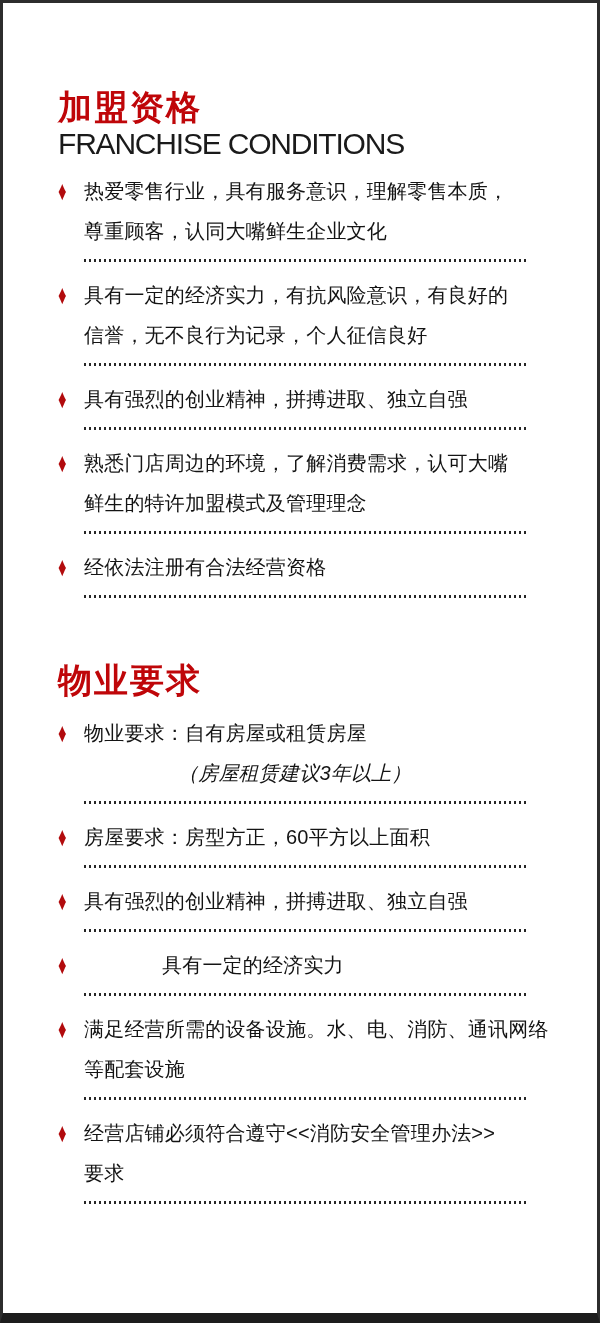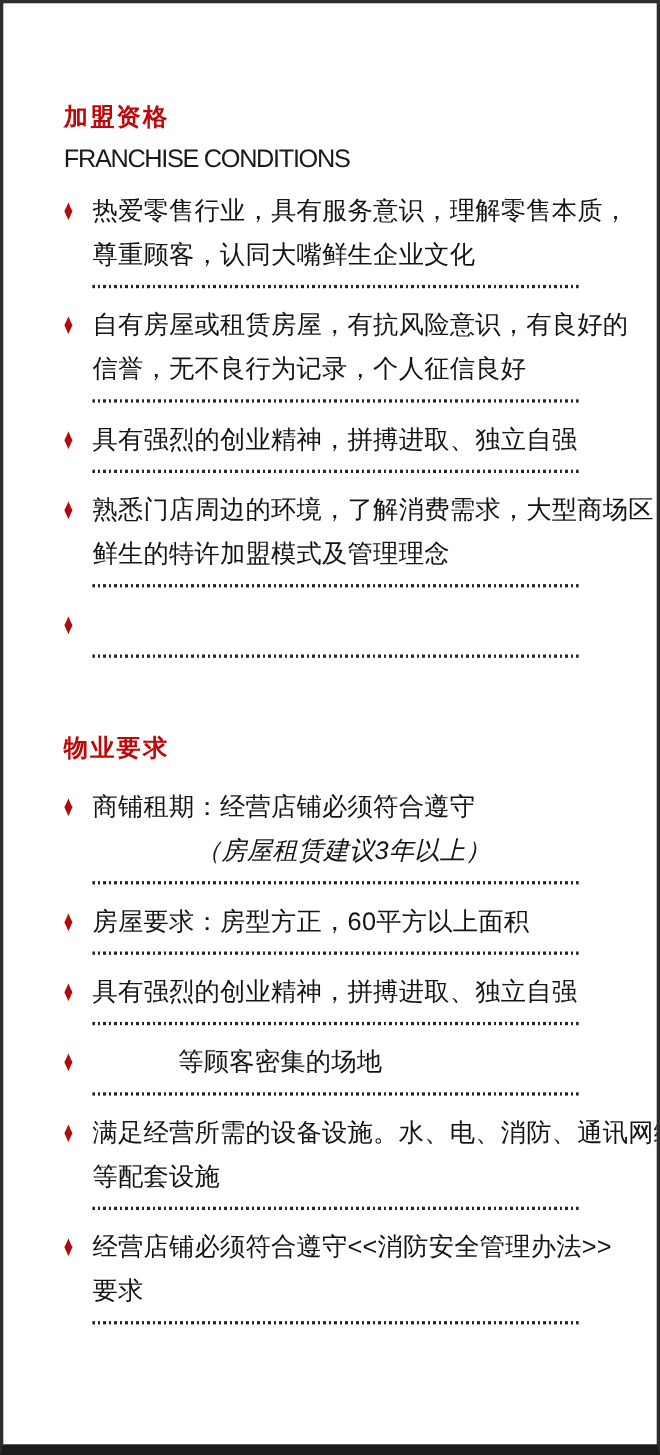--- a/index.html
+++ b/index.html
@@ -23,28 +23,28 @@
     border-bottom:10px solid #1c1c1c;
     overflow:hidden;
   }
   .content{
     padding:84px 46px 0 55px;
   }
   .section + .section{
     margin-top:62px;
   }
   .title{
-    font-size:22px;
+    font-size:34px;
     line-height:40px;
     font-weight:bold;
     letter-spacing:2px;
     color:var(--accent-red);
   }
   .subtitle{
-    font-size:23px;
+    font-size:30px;
     line-height:28px;
     margin-top:3px;
     letter-spacing:-1.2px;
     color:#1a1a1a;
     font-weight:400;
   }
   .list{margin-top:8px;}
   .item{margin-top:13px;}
   .row{display:flex;align-items:flex-start;}
   .bullet{
@@ -52,21 +52,21 @@
     width:26px;
     line-height:40px;
     font-size:27px;
     color:var(--bullet-red);
     transform:scaleX(.62);
     transform-origin:left center;
     display:inline-block;
   }
   .txt{flex:1;}
   .line{
-    font-size:23px;
+    font-size:20px;
     line-height:40px;
     font-weight:500;
     letter-spacing:.2px;
     white-space:nowrap;
   }
   .ind-1{padding-left:78px;}
   .ind-2{padding-left:94px;font-style:italic;}
   .dots{
     margin:8px 0 0 26px;
     width:442px;
@@ -90,64 +90,65 @@
                 <div class="line">热爱零售行业，具有服务意识，理解零售本质，</div>
                 <div class="line">尊重顾客，认同大嘴鲜生企业文化</div>
               </div>
             </div>
             <div class="dots"></div>
           </div>
           <div class="item">
             <div class="row">
               <span class="bullet">♦</span>
               <div class="txt">
-                <div class="line">自有房屋或租赁房屋，有抗风险意识，有良好的</div>
+                <div class="line">具有一定的经济实力，有抗风险意识，有良好的</div>
                 <div class="line">信誉，无不良行为记录，个人征信良好</div>
               </div>
             </div>
             <div class="dots"></div>
           </div>
           <div class="item">
             <div class="row">
               <span class="bullet">♦</span>
               <div class="txt">
                 <div class="line">具有强烈的创业精神，拼搏进取、独立自强</div>
               </div>
             </div>
             <div class="dots"></div>
           </div>
           <div class="item">
             <div class="row">
               <span class="bullet">♦</span>
               <div class="txt">
-                <div class="line">熟悉门店周边的环境，了解消费需求，大型商场区</div>
+                <div class="line">熟悉门店周边的环境，了解消费需求，认可大嘴</div>
                 <div class="line">鲜生的特许加盟模式及管理理念</div>
               </div>
             </div>
             <div class="dots"></div>
           </div>
           <div class="item">
             <div class="row">
               <span class="bullet">♦</span>
               <div class="txt">
+                <div class="line">经依法注册有合法经营资格</div>
               </div>
             </div>
             <div class="dots"></div>
           </div>
         </div>
   </section>
 
   <section class="section">
     <h2 class="title">物业要求</h2>
     <div class="list">
           <div class="item">
             <div class="row">
               <span class="bullet">♦</span>
               <div class="txt">
-                <div class="line">商铺租期：经营店铺必须符合遵守</div>
+                <div class="line">物业要求：自有房屋或租赁房屋</div>
                 <div class="line ind-2">（房屋租赁建议3年以上）</div>
               </div>
             </div>
             <div class="dots"></div>
           </div>
           <div class="item">
             <div class="row">
               <span class="bullet">♦</span>
               <div class="txt">
                 <div class="line">房屋要求：房型方正，60平方以上面积</div>
@@ -161,21 +162,21 @@
               <div class="txt">
                 <div class="line">具有强烈的创业精神，拼搏进取、独立自强</div>
               </div>
             </div>
             <div class="dots"></div>
           </div>
           <div class="item">
             <div class="row">
               <span class="bullet">♦</span>
               <div class="txt">
-                <div class="line ind-1">等顾客密集的场地</div>
+                <div class="line ind-1">具有一定的经济实力</div>
               </div>
             </div>
             <div class="dots"></div>
           </div>
           <div class="item">
             <div class="row">
               <span class="bullet">♦</span>
               <div class="txt">
                 <div class="line">满足经营所需的设备设施。水、电、消防、通讯网络</div>
                 <div class="line">等配套设施</div>

